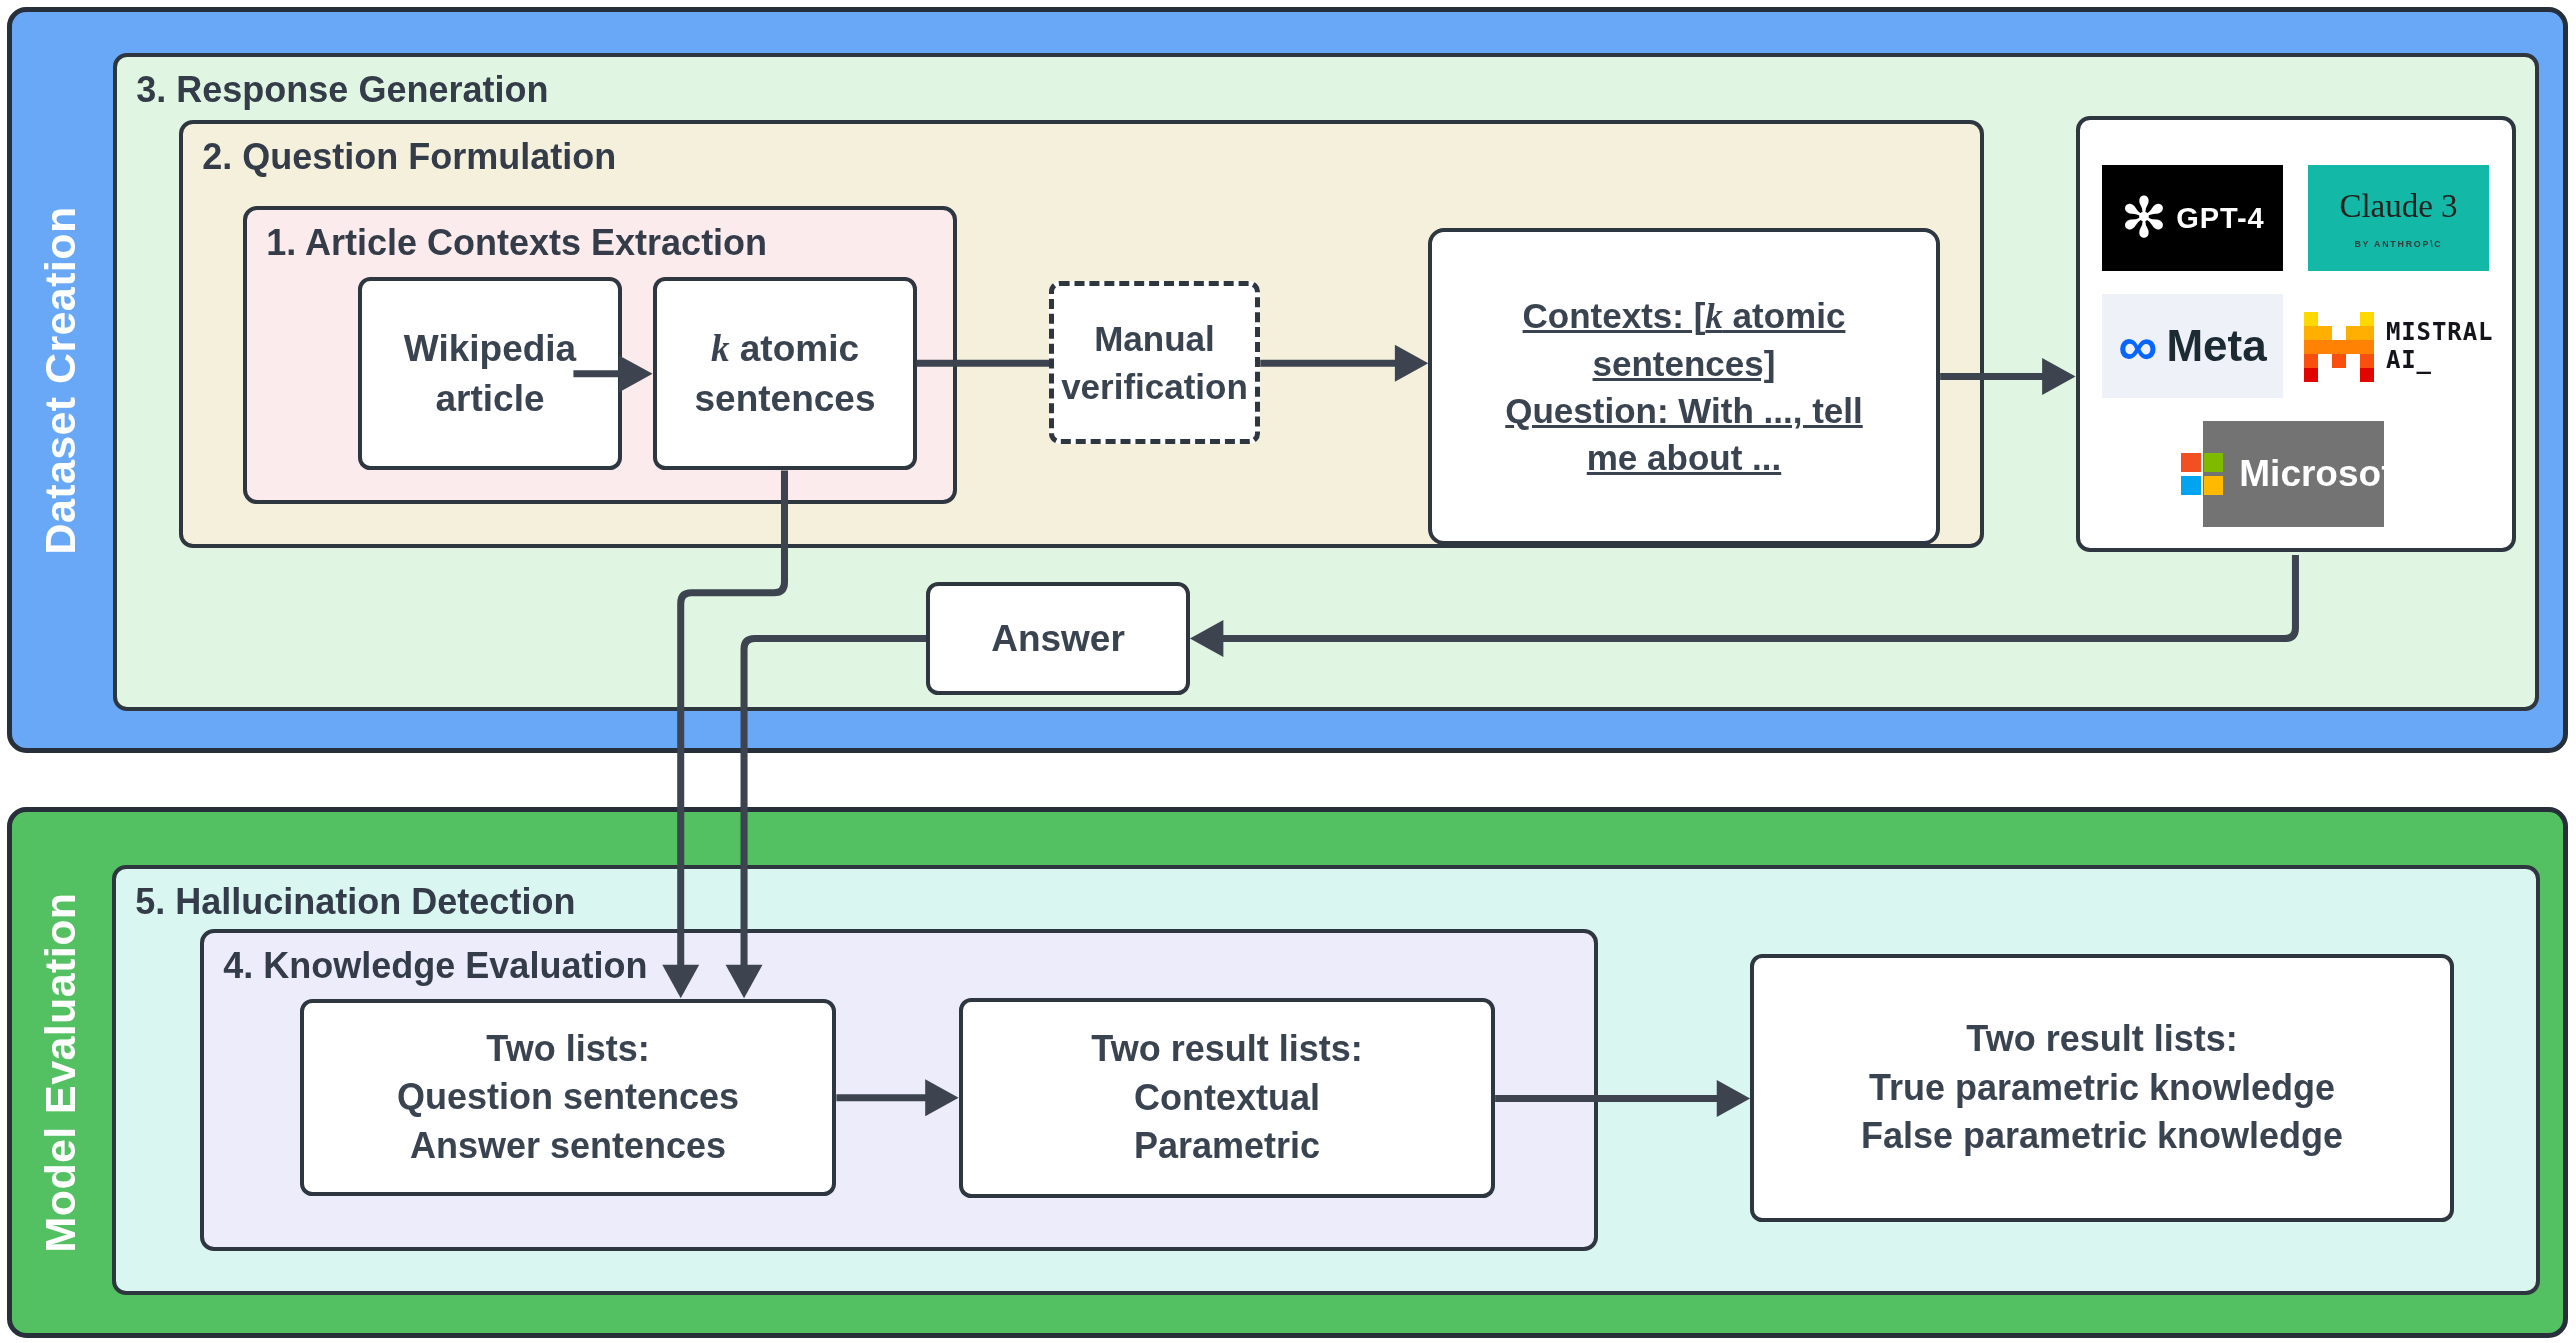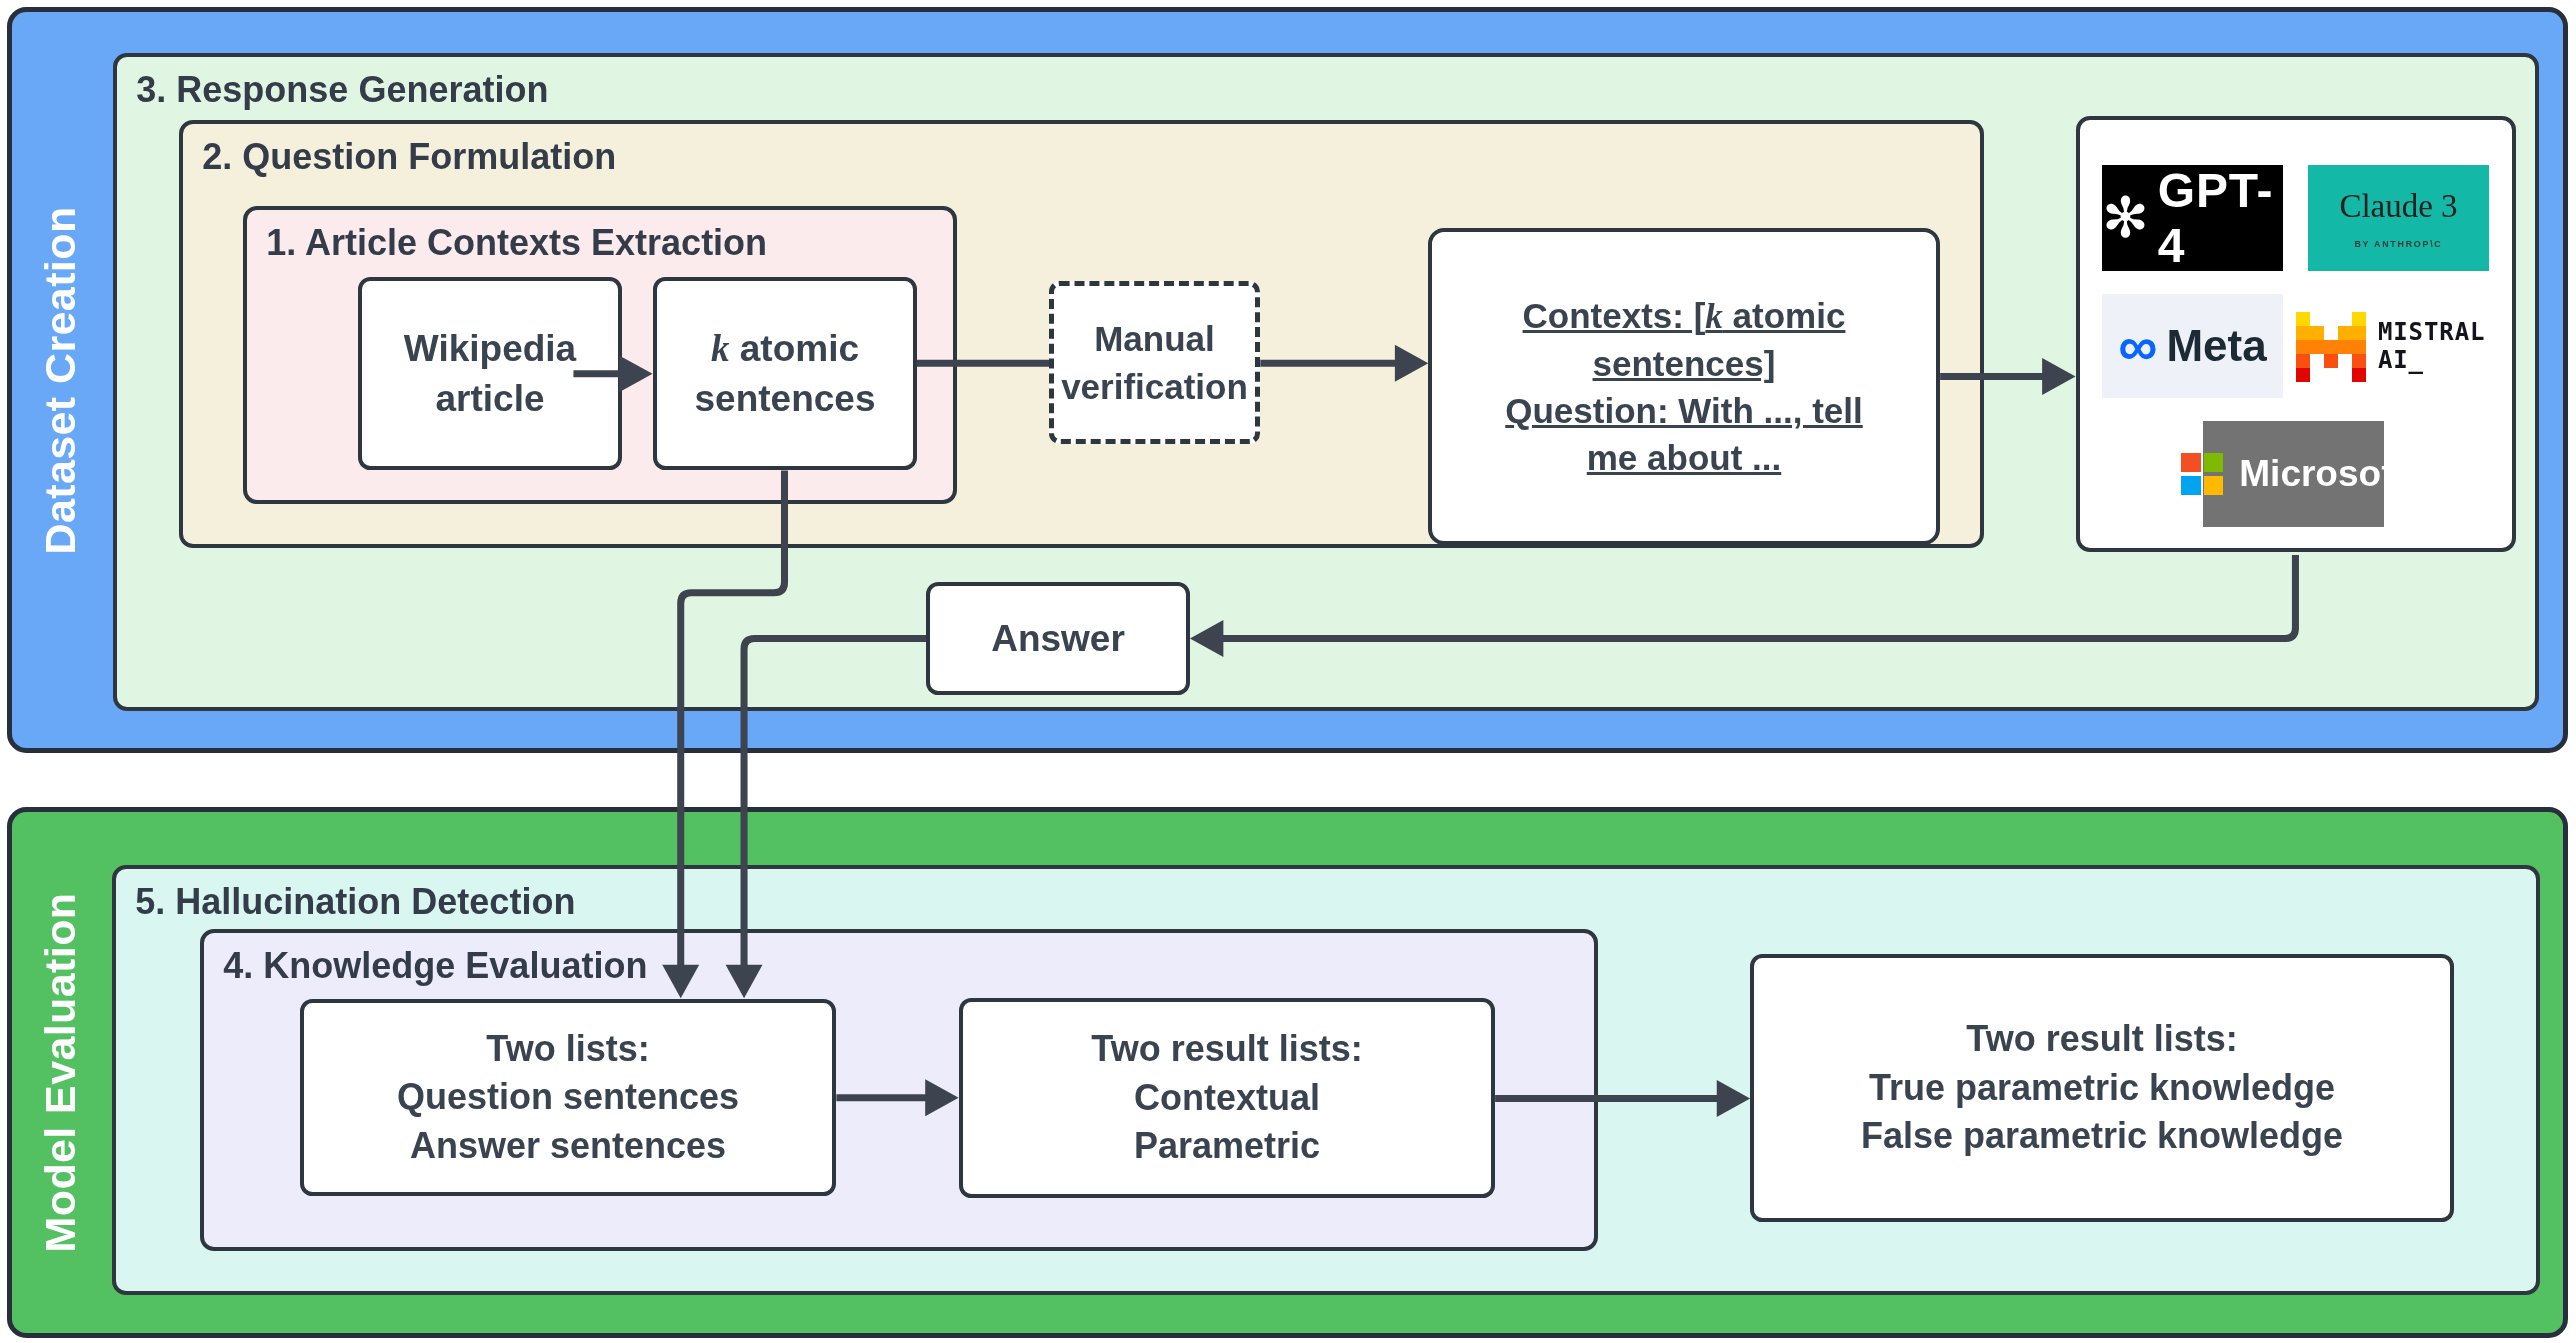--- a/index.html
+++ b/index.html
@@ -34,21 +34,21 @@
   
   svg.wires{position:absolute;left:0;top:0;pointer-events:none;}
   .wire{stroke:#3d4450;stroke-width:8;fill:none;}
   .head{fill:#3d4450;stroke:none;}
 
   
   .panel{background:#ffffff;border:4.4px solid #2e3640;border-radius:14px;}
   .tile{position:absolute;display:flex;align-items:center;justify-content:center;box-sizing:border-box;}
   .tile-gpt{background:#000000;color:#ffffff;gap:8.8px;}
   .gpt-glyph{font-size:56px;line-height:1;}
-  .gpt-text{font-size:48px;font-weight:600;letter-spacing:0.9px;}
+  .gpt-text{font-size:29px;font-weight:600;letter-spacing:0.9px;}
   .tile-claude{background:#14b8a6;flex-direction:column;color:#23211e;}
   .claude-title{font-family:"Liberation Serif",serif;font-size:33px;}
   .claude-sub{font-size:8.8px;font-weight:bold;letter-spacing:1.8px;margin-top:14px;color:#3a3a38;}
   .tile-meta{background:#eef2f8;gap:8.8px;}
   .meta-glyph{color:#0866ff;font-size:55px;font-weight:bold;line-height:1;}
   .meta-text{color:#1c2b33;font-size:44px;font-weight:bold;}
   .tile-mistral{background:#ffffff;gap:12.3px;}
   .m-grid{display:grid;grid-template-columns:repeat(5,14px);grid-auto-rows:14px;}
   .m-grid div{width:14px;height:14px;}
   .m-y{background:#ffd800;} .m-o{background:#ffaf00;} .m-d{background:#ff8205;}
@@ -113,21 +113,21 @@
     <div class="tile tile-claude" style="left:228px;top:45px;width:181px;height:106px;">
       <span class="claude-title">Claude 3</span>
       <span class="claude-sub">BY ANTHROP\C</span>
     </div>
 
     <div class="tile tile-meta" style="left:22px;top:174px;width:181px;height:104px;">
       <span class="meta-glyph">∞</span>
       <span class="meta-text">Meta</span>
     </div>
 
-    <div class="tile tile-mistral" style="left:219px;top:179px;width:183px;height:95px;">
+    <div class="tile tile-mistral" style="left:227px;top:179px;width:183px;height:95px;">
       <div class="m-grid">
         <div class="m-y"></div>
           <div class="m-x"></div>
           <div class="m-x"></div>
           <div class="m-x"></div>
           <div class="m-y"></div>
         <div class="m-o"></div>
           <div class="m-o"></div>
           <div class="m-x"></div>
           <div class="m-o"></div>

